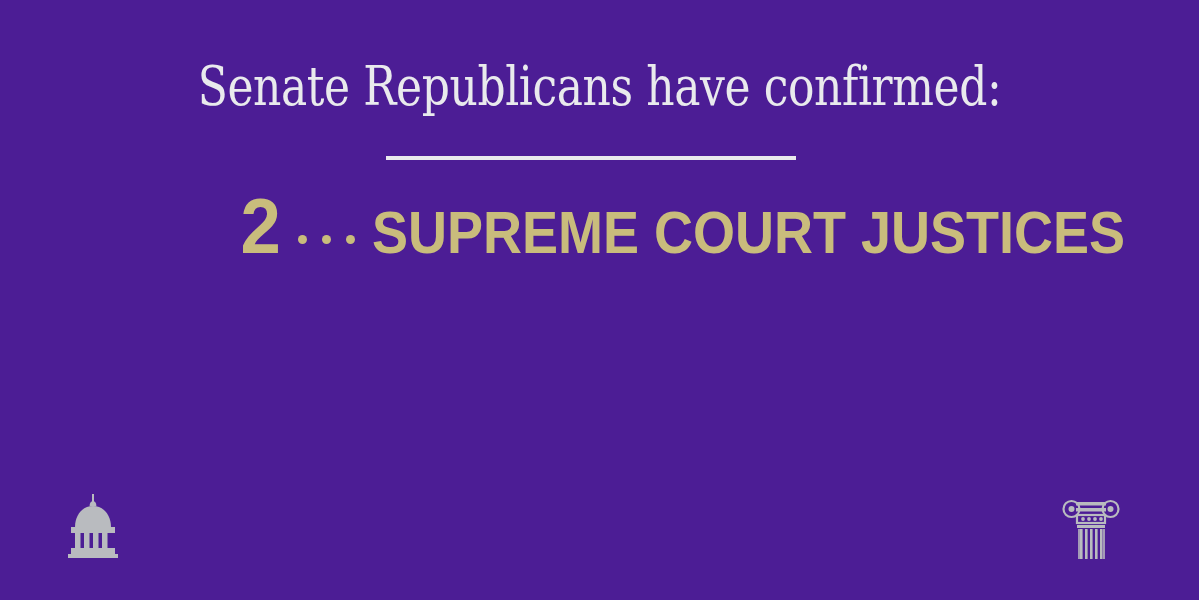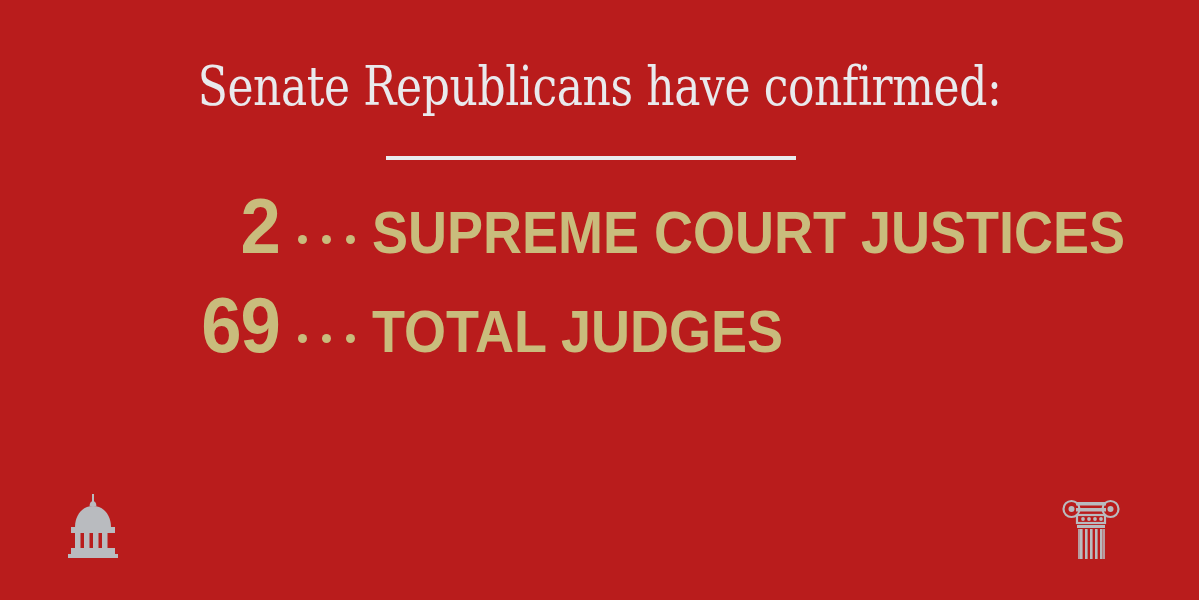--- a/index.html
+++ b/index.html
@@ -11,21 +11,21 @@
     height: 600px;
     overflow: hidden;
     background: #393c42;
     font-family: "Liberation Sans", sans-serif;
   }
 
   .poster {
     position: relative;
     width: 1199px;
     height: 600px;
-    background: #b91c1c;
+    background: #4c1d95;
   }
 
   
   .headline {
     position: absolute;
     left: 0;
     top: 58px;
     width: 1199px;
     text-align: center;
     font-family: "DejaVu Serif", "Liberation Serif", serif;
@@ -135,29 +135,20 @@
       <div class="stat-number">2</div>
       <div class="stat-dots">
         <i></i>
         <i></i>
         <i></i>
       </div>
       <div class="stat-label">SUPREME COURT JUSTICES</div>
     </div>
 
 
-    <div class="stat-row">
-      <div class="stat-number">69</div>
-      <div class="stat-dots">
-        <i></i>
-        <i></i>
-        <i></i>
-      </div>
-      <div class="stat-label">TOTAL JUDGES</div>
-    </div>
 
   </div>
 
   <div class="icon-capitol">
     <svg viewBox="0 0 54 64" width="54" height="64" aria-hidden="true">
       <g fill="#b9bbbf">
 
         <rect x="26" y="0" width="2" height="9"></rect>
         <path d="M27 7 c -2.2 0 -3.4 2.2 -3.4 5.2 l 6.8 0 c 0 -3 -1.2 -5.2 -3.4 -5.2 z"></path>
 

